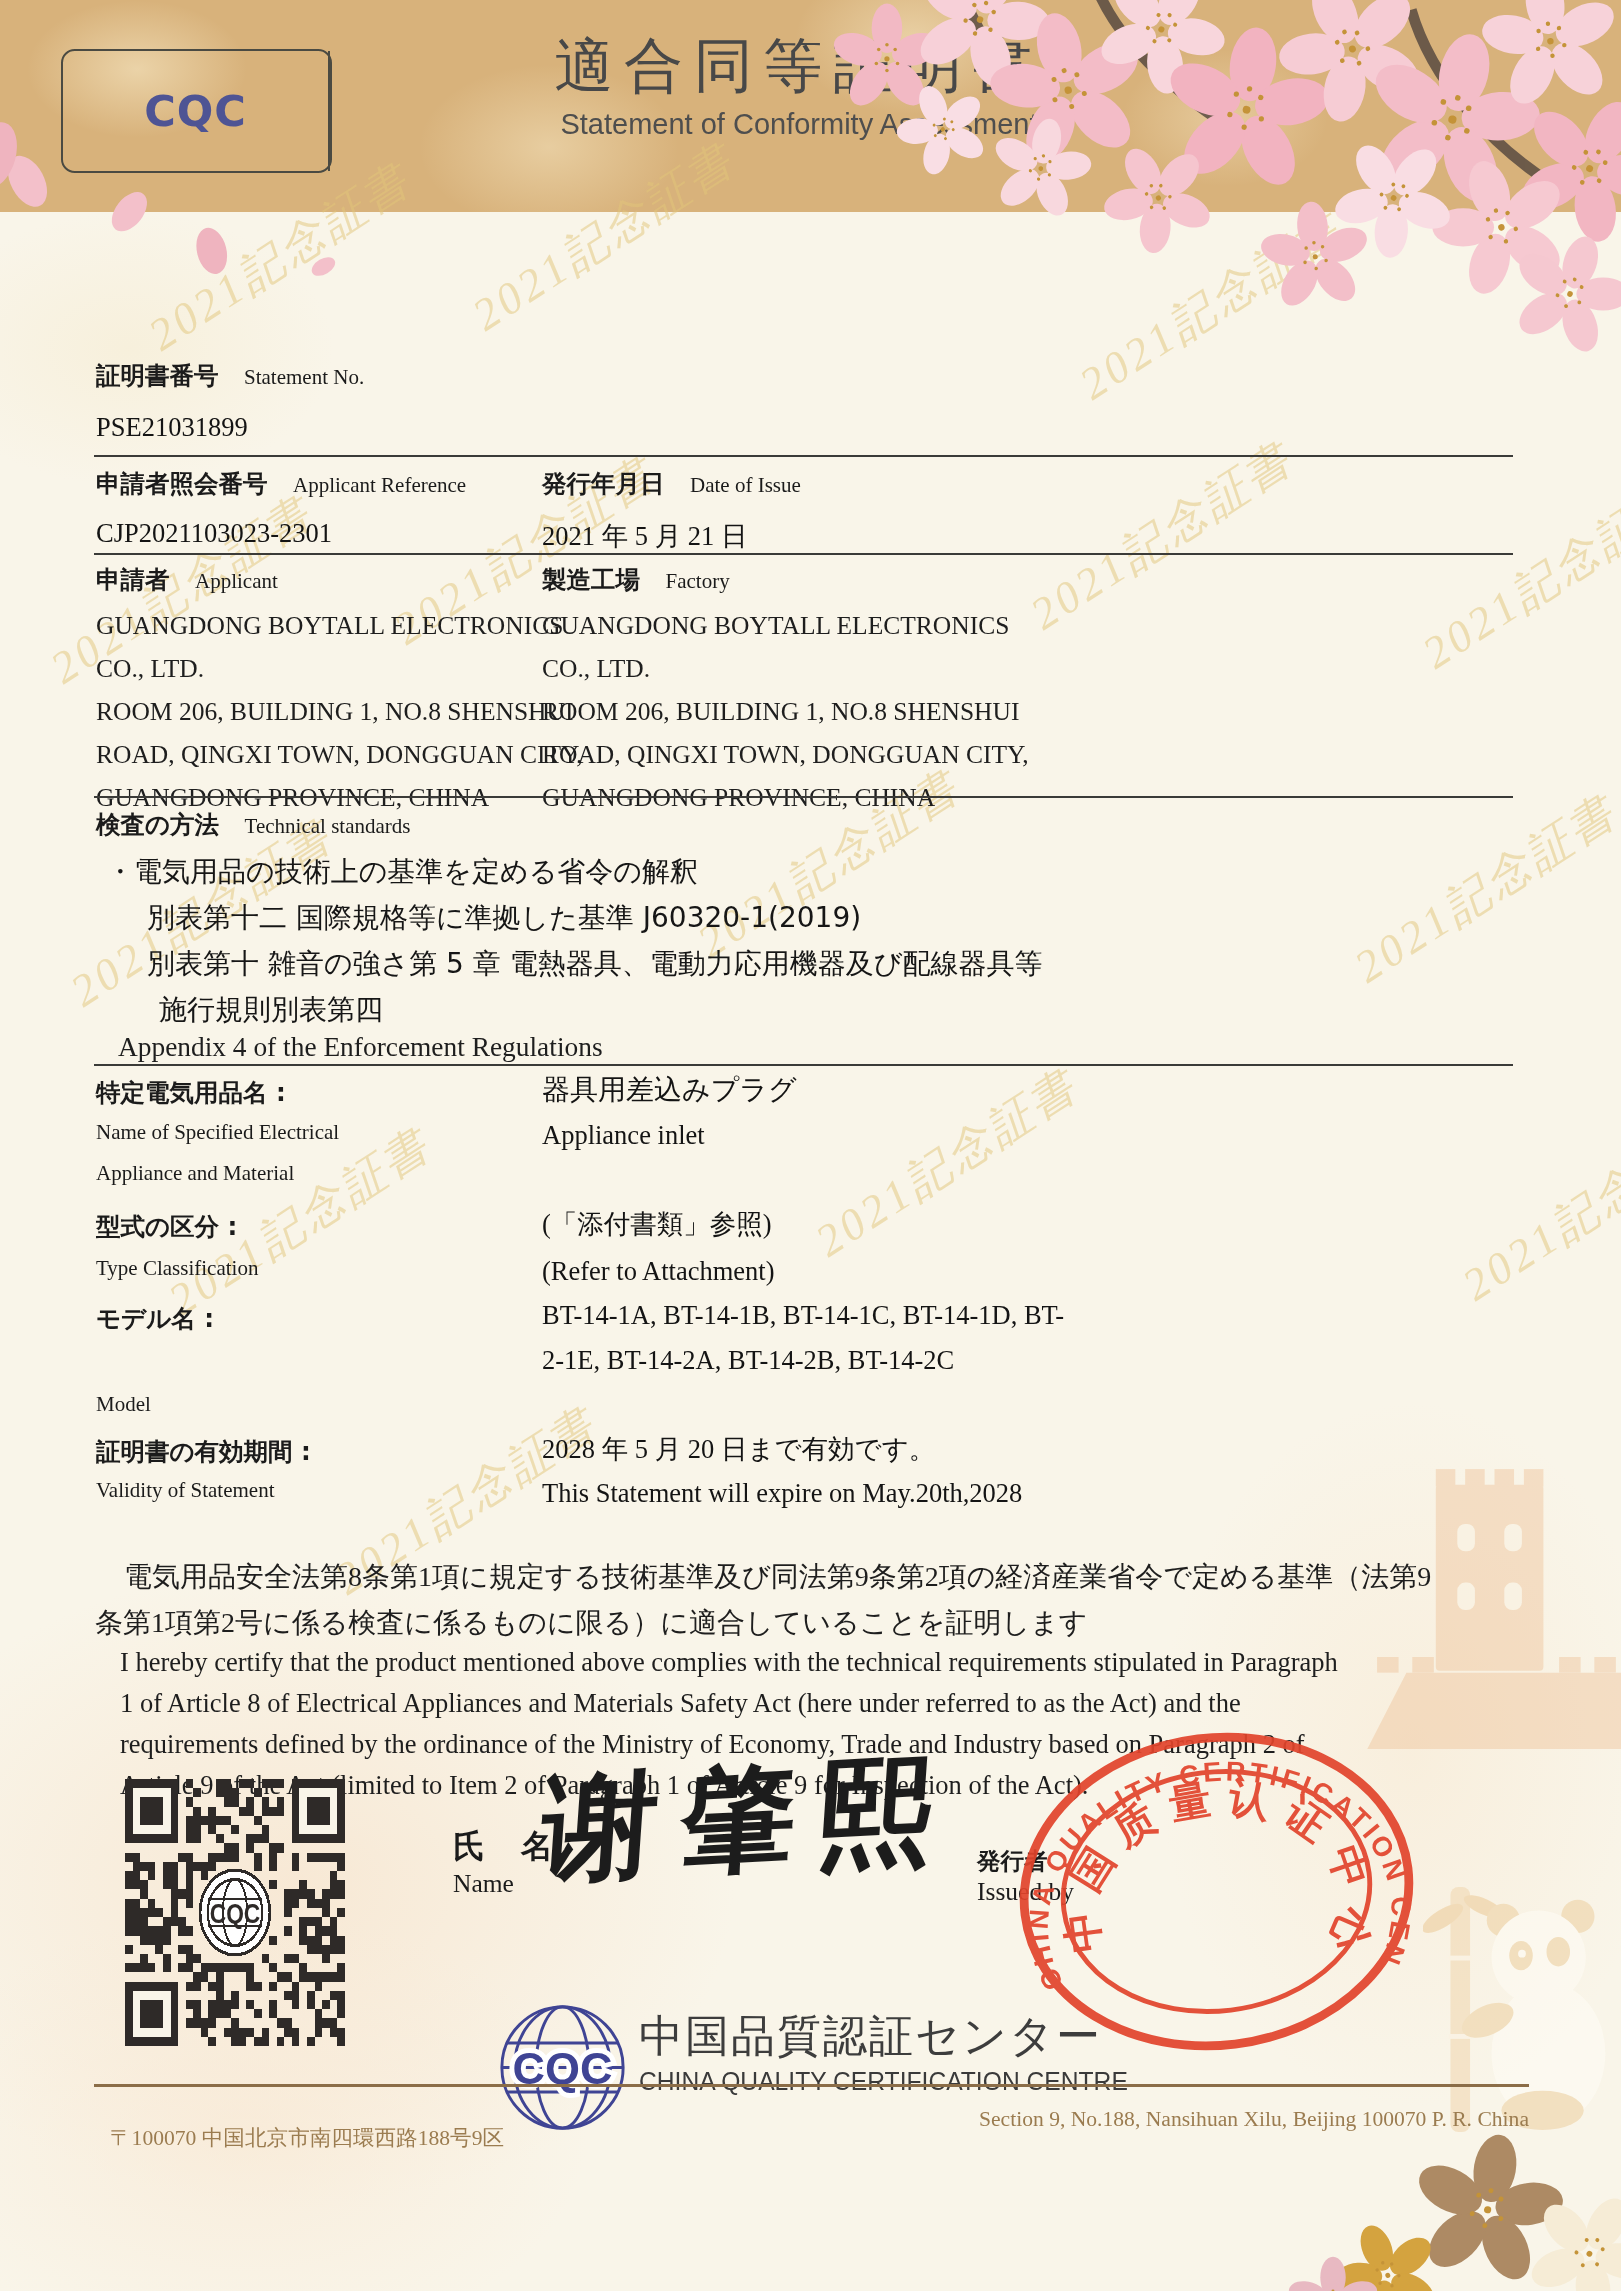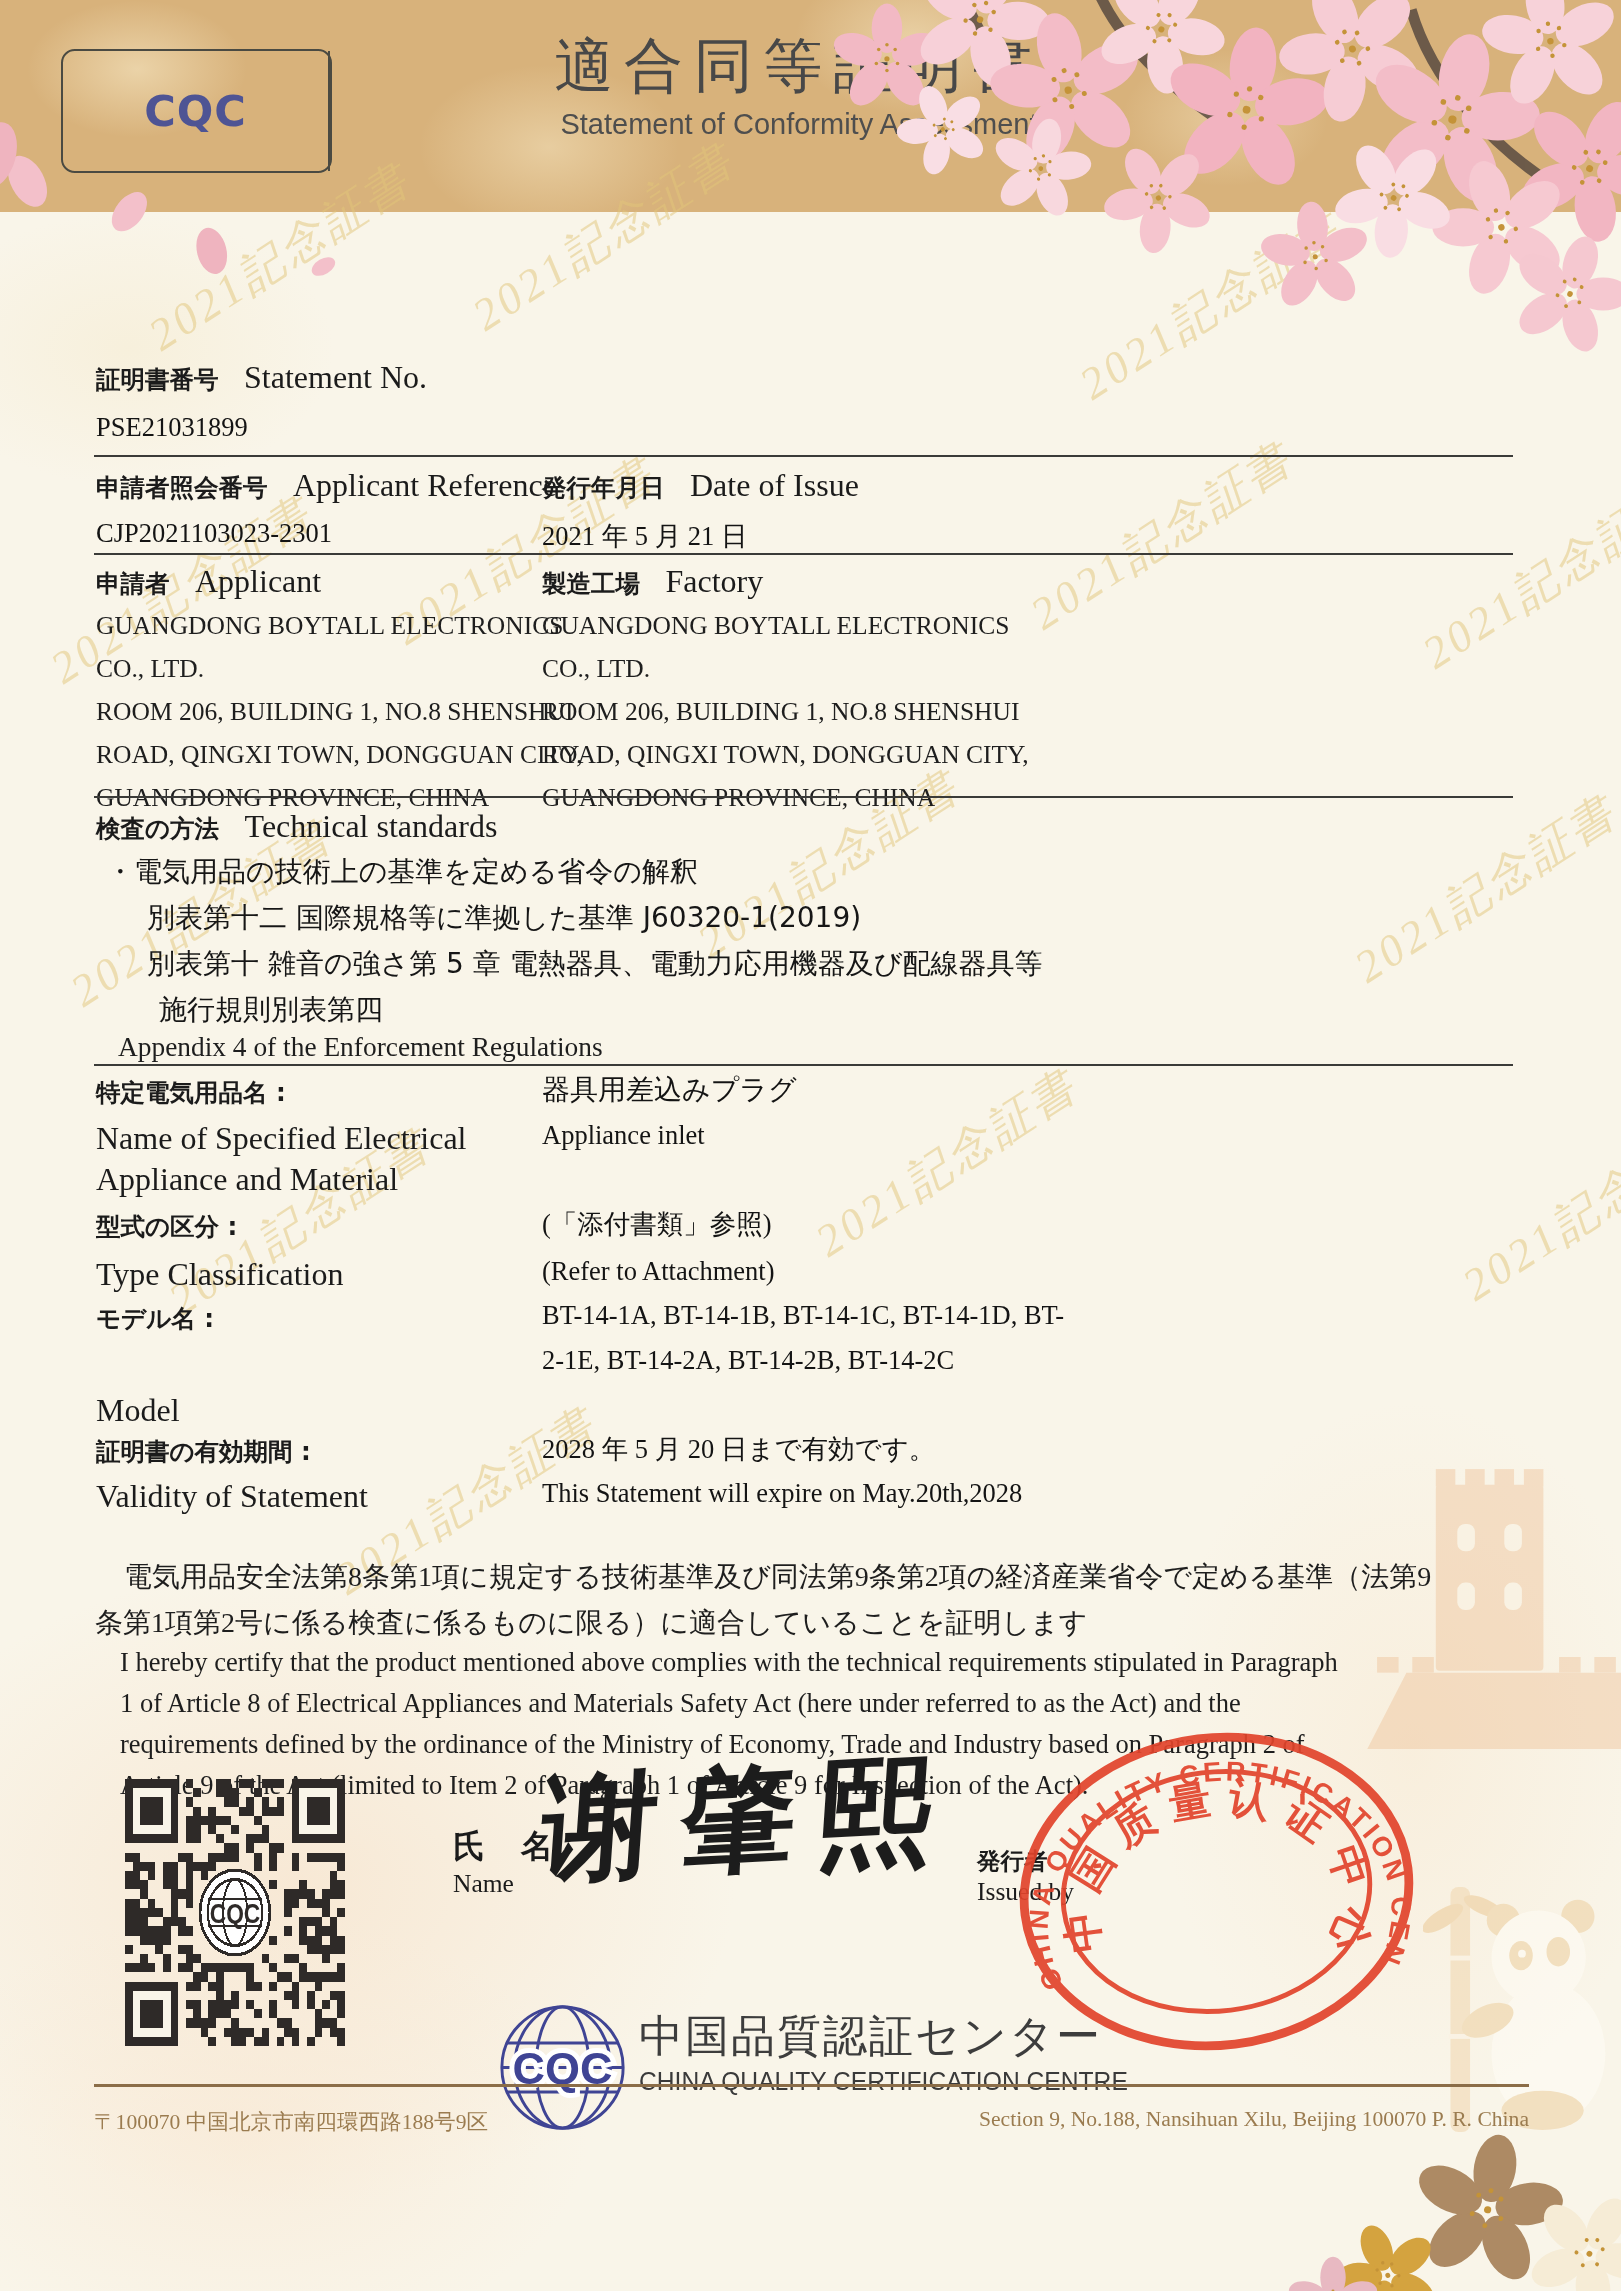--- a/index.html
+++ b/index.html
@@ -4,21 +4,21 @@
 <style>
   html,body{margin:0;padding:0;}
   body{
     width:1621px;height:2292px;position:relative;overflow:hidden;
     background:#f9f5e9;
     font-family:"Liberation Serif","DejaVu Serif",serif;color:#1e1e1e;
   }
   .l{position:absolute;}
   .pair{display:flex;gap:25.5px;align-items:baseline;white-space:nowrap;}
   .jp-label{font-family:"DejaVu Sans","Liberation Sans",sans-serif;font-weight:700;font-size:24.5px;color:#1b1b1b;}
-  .en-label{font-family:"Liberation Serif","DejaVu Serif",serif;font-size:32px;color:#1b1b1b;}
+  .en-label{font-family:"Liberation Serif","DejaVu Serif",serif;font-size:21px;color:#1b1b1b;}
   .val{font-size:26.5px;color:#141414;white-space:nowrap;}
   .val-jp{font-family:"DejaVu Sans","Liberation Sans",sans-serif;font-size:28px;color:#141414;white-space:nowrap;}
   .addr{font-size:25.5px;line-height:43px;white-space:nowrap;}
   .std-jp{font-family:"DejaVu Sans","Liberation Sans",sans-serif;font-size:28px;color:#161616;white-space:nowrap;}
   .std-en{font-size:27.4px;white-space:nowrap;}
   .rule{position:absolute;left:94px;width:1419px;height:2px;background:#3b3b38;z-index:3;}
   .wm{position:absolute;font-style:italic;font-size:45px;letter-spacing:3.9px;color:rgba(226,198,122,.5);
       transform:rotate(-33deg);transform-origin:left top;white-space:nowrap;z-index:1;pointer-events:none;
       font-family:"Liberation Serif",serif;}
   .txt{z-index:3;}
@@ -597,21 +597,21 @@
   </g>
   <text font-size="28" font-weight="700" font-family="Liberation Sans, sans-serif" letter-spacing="3.5" fill="#e2442c">
     <textPath href="#arcOuter" startOffset="2%">CHINA QUALITY CERTIFICATION CENTRE</textPath>
   </text>
   <text font-size="42" font-weight="700" font-family="DejaVu Sans, sans-serif" letter-spacing="14" fill="#e2442c">
     <textPath href="#arcInner" startOffset="4%">中国质量认证中心</textPath>
   </text>
 </svg>
 
 <div class="footer-rule"></div>
-<div class="footer-txt" style="left:94px;">〒100070  中国北京市南四環西路188号9区</div>
+<div class="footer-txt" style="left:110px;margin-top:16px;">〒100070  中国北京市南四環西路188号9区</div>
 <div class="footer-txt" style="right:92px;">Section 9, No.188, Nansihuan Xilu, Beijing 100070 P. R. China</div>
 
 <svg class="l decor" style="left:1274px;top:2107px;" width="347" height="184" viewBox="0 0 354 188">
   <use href="#blossom" transform="translate(218,105) scale(1.65) rotate(10)" fill="#ad8a64"></use>
   <use href="#blossom" transform="translate(116,172) scale(1.15) rotate(-22)" fill="#d4a33f"></use>
   <use href="#blossom" transform="translate(60,200) scale(1.0)" fill="#e8b9c2"></use>
   <use href="#blossom" transform="translate(322,150) scale(1.35) rotate(30)" fill="#f6ecd6"></use>
 </svg>
 
 

